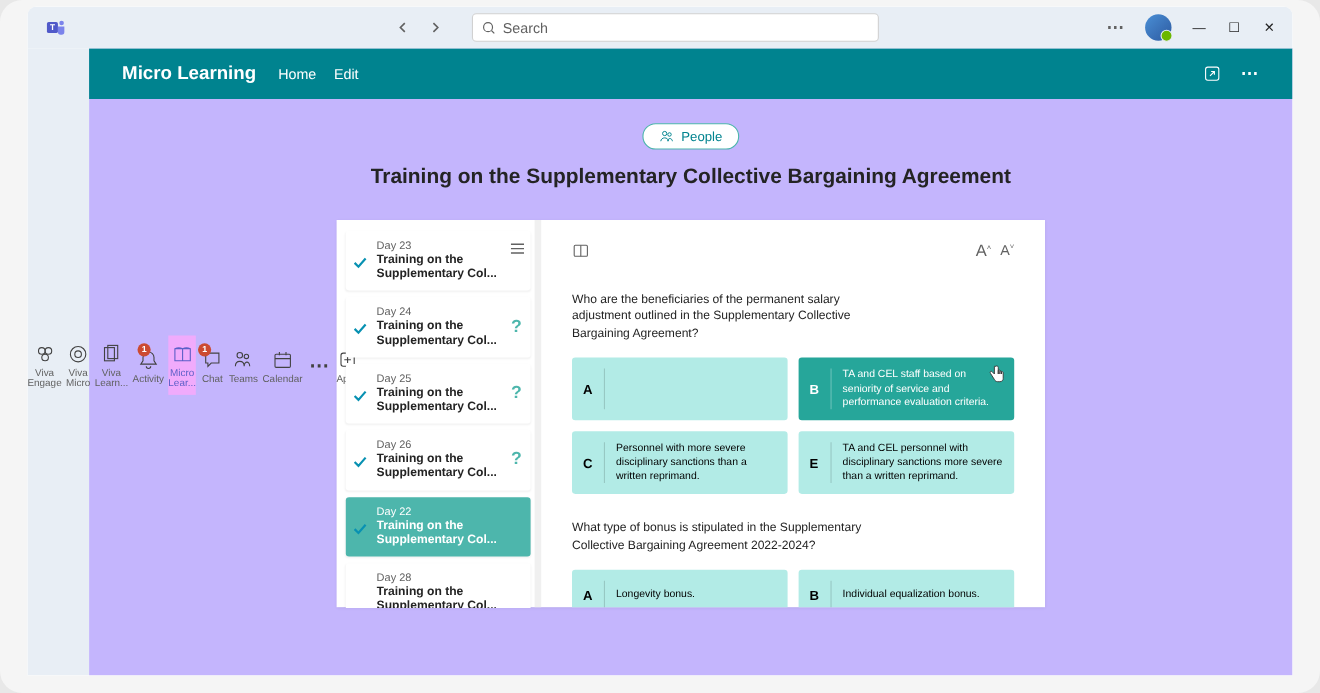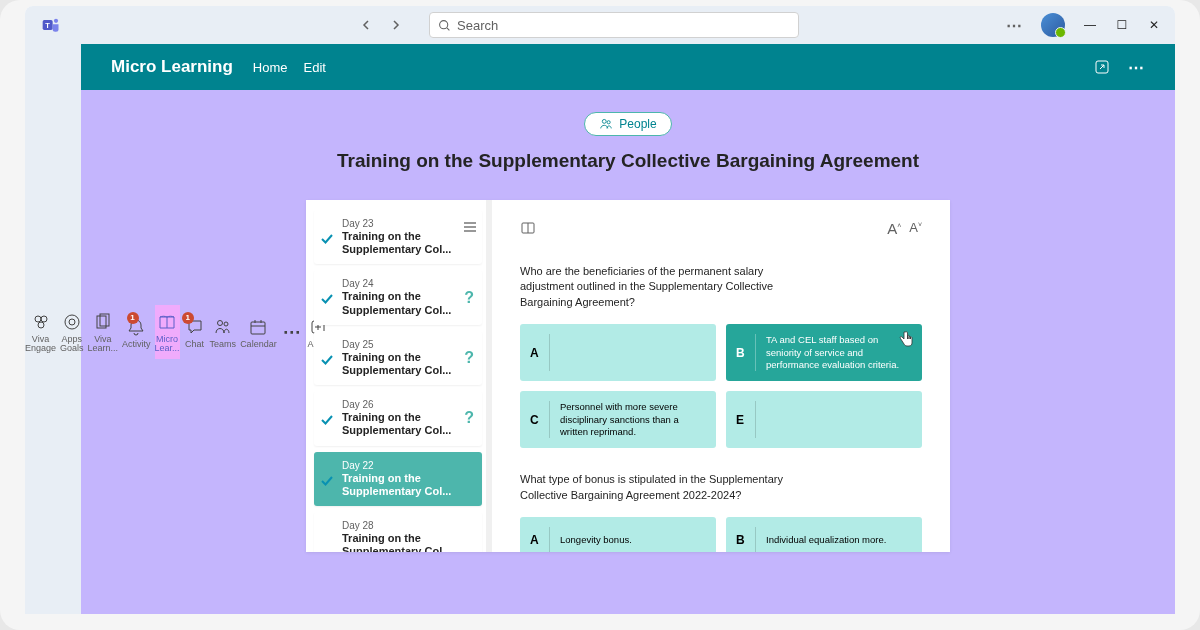--- a/index.html
+++ b/index.html
@@ -117,21 +117,21 @@
             </div>
             <div class="rail-lbl">Viva Engage</div>
           </div>
           <div class="rail-item">
             <div class="rail-ico">
               <svg width="20" height="20" viewBox="0 0 20 20">
                 <circle cx="10" cy="10" r="7" stroke="currentColor" fill="none"></circle>
                 <circle cx="10" cy="10" r="3" stroke="currentColor" fill="none"></circle>
               </svg>
             </div>
-            <div class="rail-lbl">Apps Goals</div>
+            <div class="rail-lbl">Viva Micro</div>
           </div>
           <div class="rail-item">
             <div class="rail-ico">
               <svg width="20" height="20" viewBox="0 0 20 20">
                 <rect x="4" y="4" width="9" height="12" stroke="currentColor" fill="none"></rect>
                 <rect x="7" y="2" width="9" height="12" stroke="currentColor" fill="none"></rect>
               </svg>
             </div>
             <div class="rail-lbl">Viva Learn...</div>
           </div>
@@ -311,31 +311,32 @@
                     <svg class="cursor-hand" width="16" height="18" viewBox="0 0 16 18">
                       <path d="M6 2v7L4 7c-1-1-2.5 0-1.5 1.5L6 14c.5 1 1.5 2 3 2h2c2 0 3-1.5 3-3V8c0-1-1-1.5-1.5-1V9V7c0-1-1.5-1-1.5 0v2V6c0-1-1.5-1-1.5 0v3V3c0-1.5-2-1.5-2-1z" fill="#fff" stroke="#333" stroke-width="0.8"></path>
                     </svg>
                   </div>
                   <div class="ans">
                     <div class="ans-letter">C</div>
                     <div class="ans-text">Personnel with more severe disciplinary sanctions than a written reprimand.</div>
                   </div>
                   <div class="ans">
                     <div class="ans-letter">E</div>
+                    <div class="ans-text">TA and CEL personnel with disciplinary sanctions more severe than a written reprimand.</div>
                   </div>
                 </div>
               <div class="qtext">What type of bonus is stipulated in the Supplementary Collective Bargaining Agreement 2022-2024?</div>
               <div class="answers" id="q2a">
                   <div class="ans">
                     <div class="ans-letter">A</div>
                     <div class="ans-text">Longevity bonus.</div>
                   </div>
                   <div class="ans">
                     <div class="ans-letter">B</div>
-                    <div class="ans-text">Individual equalization more.</div>
+                    <div class="ans-text">Individual equalization bonus.</div>
                   </div>
                 </div>
             </div>
           </div>
         </div>
       </div>
     </div>
   </div>
 </div>
 

